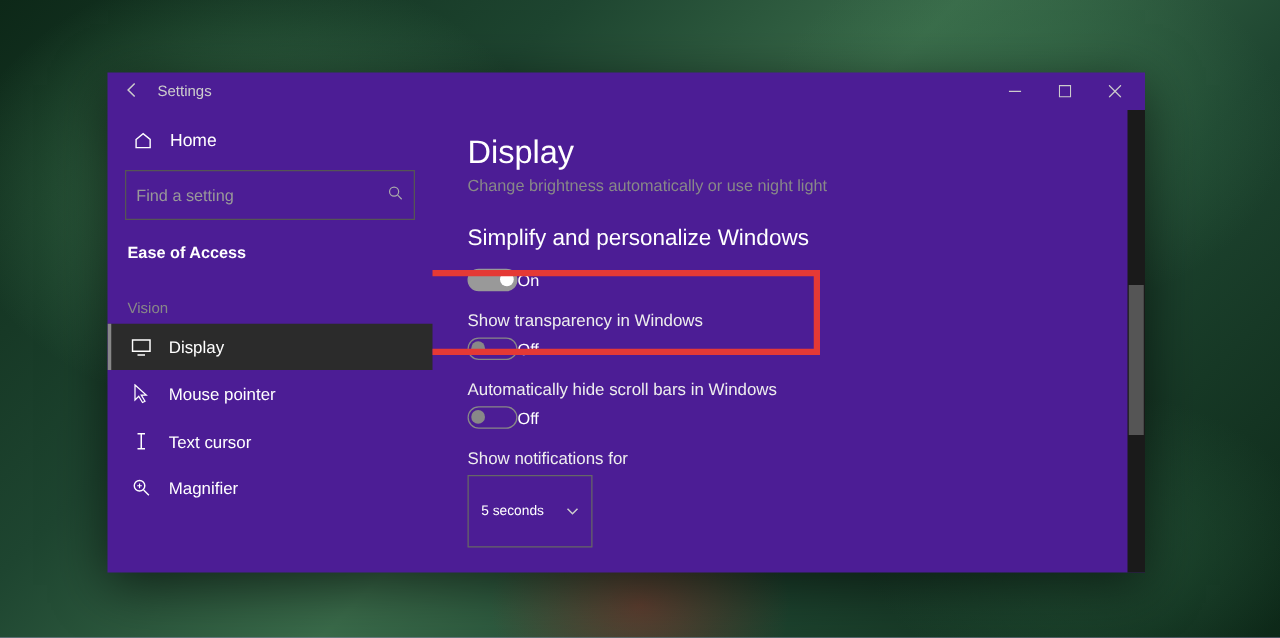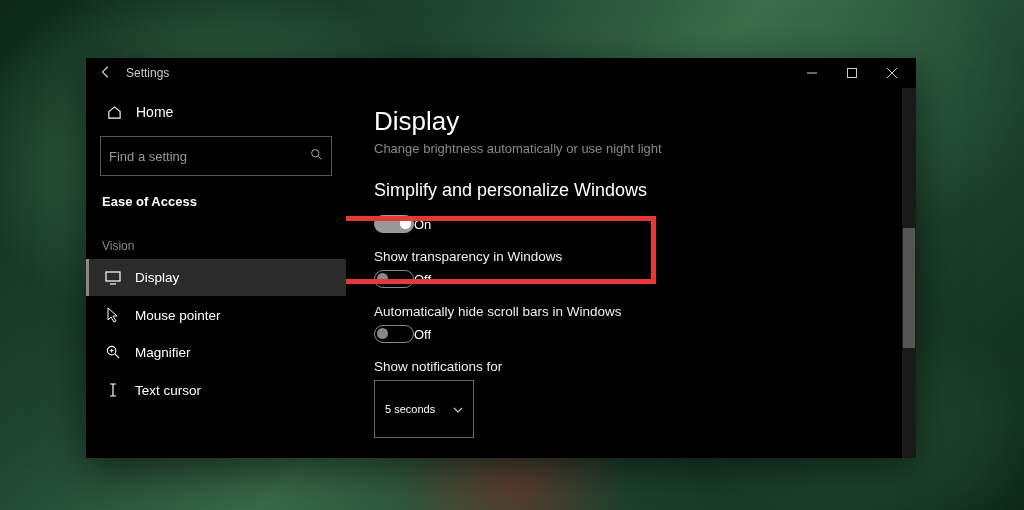--- a/index.html
+++ b/index.html
@@ -12,21 +12,21 @@
     position: absolute; inset: 0;
     background:
       radial-gradient(ellipse 400px 300px at 20% 30%, rgba(100,180,120,0.5), transparent 60%),
       radial-gradient(ellipse 350px 250px at 80% 20%, rgba(60,120,80,0.6), transparent 60%),
       radial-gradient(ellipse 300px 200px at 85% 85%, rgba(40,90,60,0.7), transparent 60%),
       radial-gradient(ellipse 200px 150px at 50% 95%, rgba(180,40,40,0.4), transparent 60%),
       linear-gradient(135deg, #0d2818 0%, #1e4530 30%, #3a6b4a 50%, #1e4530 70%, #0d2818 100%);
   }
   .window {
     position: absolute; left: 86px; top: 58px; width: 830px; height: 400px;
-    background: #000000; color: #fff; display: flex; flex-direction: column;
+    background: #4c1d95; color: #fff; display: flex; flex-direction: column;
     box-shadow: 0 10px 40px rgba(0,0,0,0.6);
   }
   .titlebar {
     height: 30px; display: flex; align-items: center; padding: 0 4px;
     color: #ccc; font-size: 12px;
   }
   .titlebar .back { width: 32px; text-align: center; font-size: 14px; cursor: pointer; }
   .titlebar .title { flex: 0 0 auto; padding-left: 4px; }
   .titlebar .spacer { flex: 1; }
   .winbtn { width: 40px; height: 30px; display: flex; align-items: center; justify-content: center; font-size: 11px; cursor: pointer; }
@@ -146,37 +146,37 @@
       <div class="nav-item">
         <span class="icon">
           <svg width="14" height="16" viewBox="0 0 14 16" fill="none">
               <path d="M2 1 L2 13 L5 10 L8 15 L10 14 L7 9 L11 9 Z" stroke="#fff" stroke-width="1" fill="none"></path>
             </svg>
         </span>
         <span>Mouse pointer</span>
       </div>
       <div class="nav-item">
         <span class="icon">
+          <svg width="10" height="16" viewBox="0 0 10 16" fill="none">
+              <line x1="5" y1="2" x2="5" y2="14" stroke="#fff" stroke-width="1.2"></line>
+              <path d="M2 2 H8 M2 14 H8" stroke="#fff" stroke-width="1.2"></path>
+            </svg>
+        </span>
+        <span>Text cursor</span>
+      </div>
+      <div class="nav-item">
+        <span class="icon">
           <svg width="15" height="15" viewBox="0 0 16 16" fill="none">
               <circle cx="6" cy="6" r="4.5" stroke="#fff" stroke-width="1.2"></circle>
               <line x1="9.5" y1="9.5" x2="14" y2="14" stroke="#fff" stroke-width="1.2"></line>
               <line x1="4" y1="6" x2="8" y2="6" stroke="#fff" stroke-width="1"></line>
               <line x1="6" y1="4" x2="6" y2="8" stroke="#fff" stroke-width="1"></line>
             </svg>
         </span>
         <span>Magnifier</span>
-      </div>
-      <div class="nav-item">
-        <span class="icon">
-          <svg width="10" height="16" viewBox="0 0 10 16" fill="none">
-              <line x1="5" y1="2" x2="5" y2="14" stroke="#fff" stroke-width="1.2"></line>
-              <path d="M2 2 H8 M2 14 H8" stroke="#fff" stroke-width="1.2"></path>
-            </svg>
-        </span>
-        <span>Text cursor</span>
       </div>
     </div>
 
     <div class="content">
       <h1>Display</h1>
       <div class="sub">Change brightness automatically or use night light</div>
       <h2>Simplify and personalize Windows</h2>
 
       <div class="setting">
         <div class="toggle-row">

